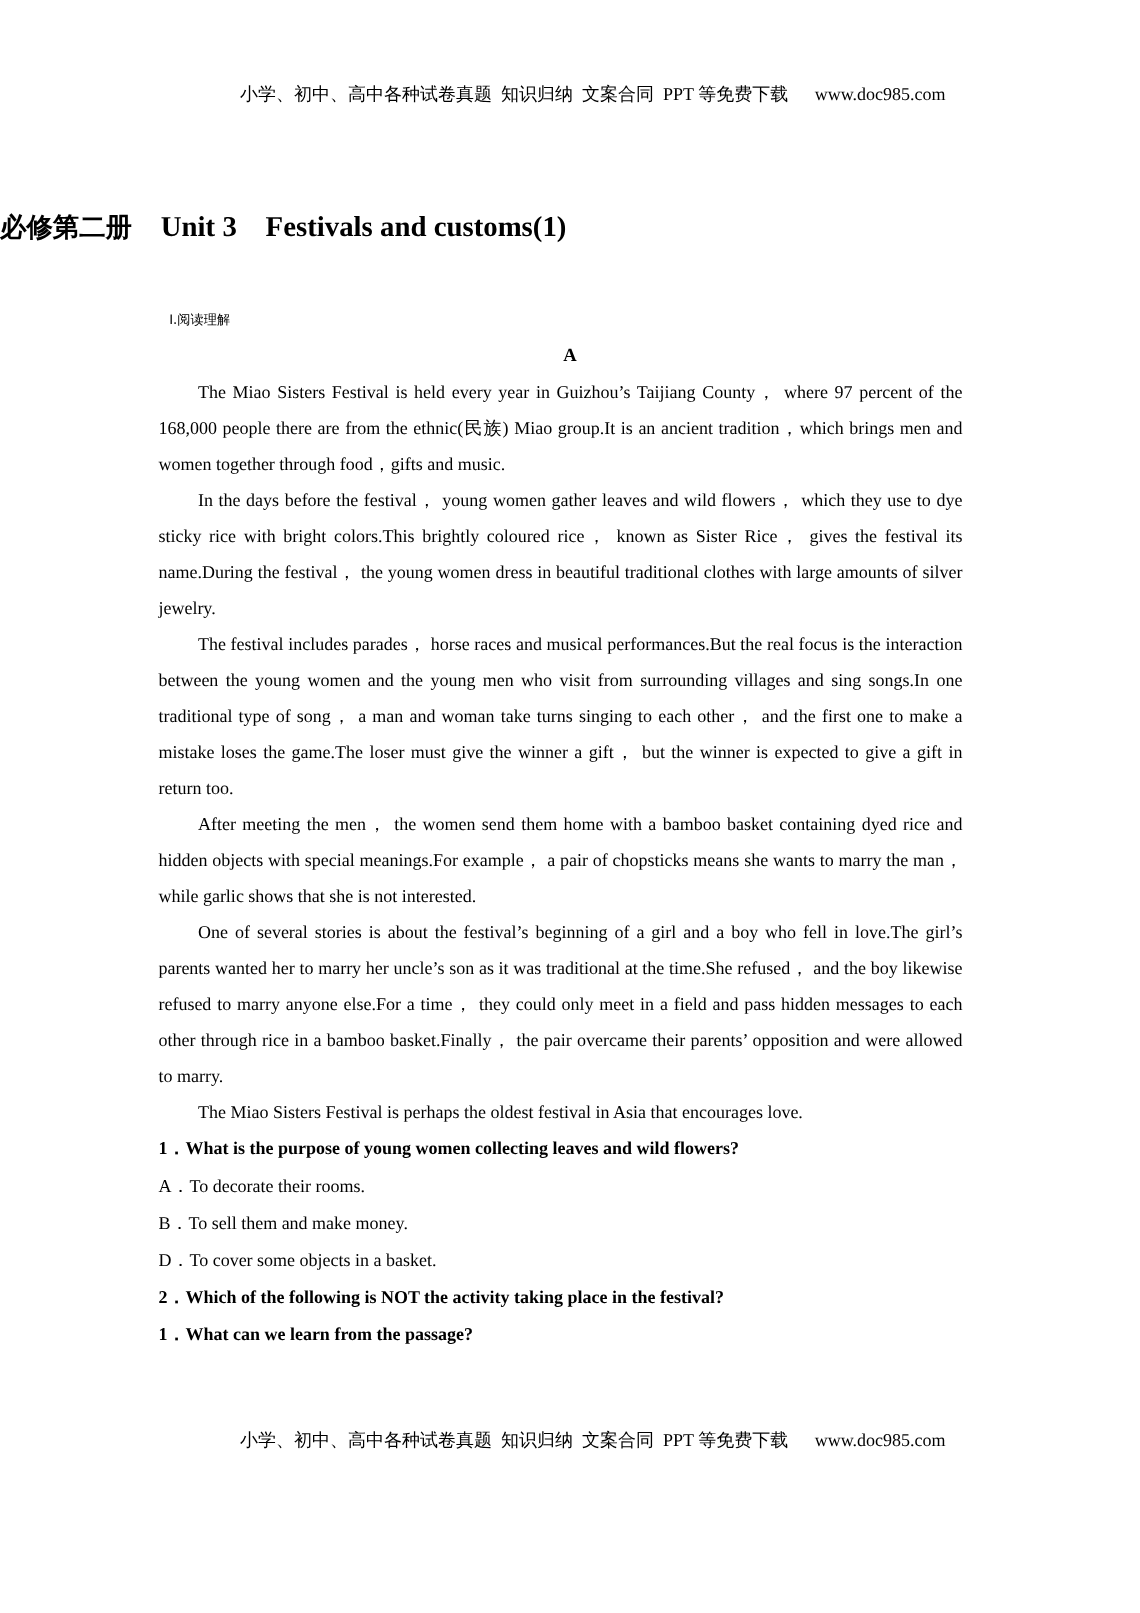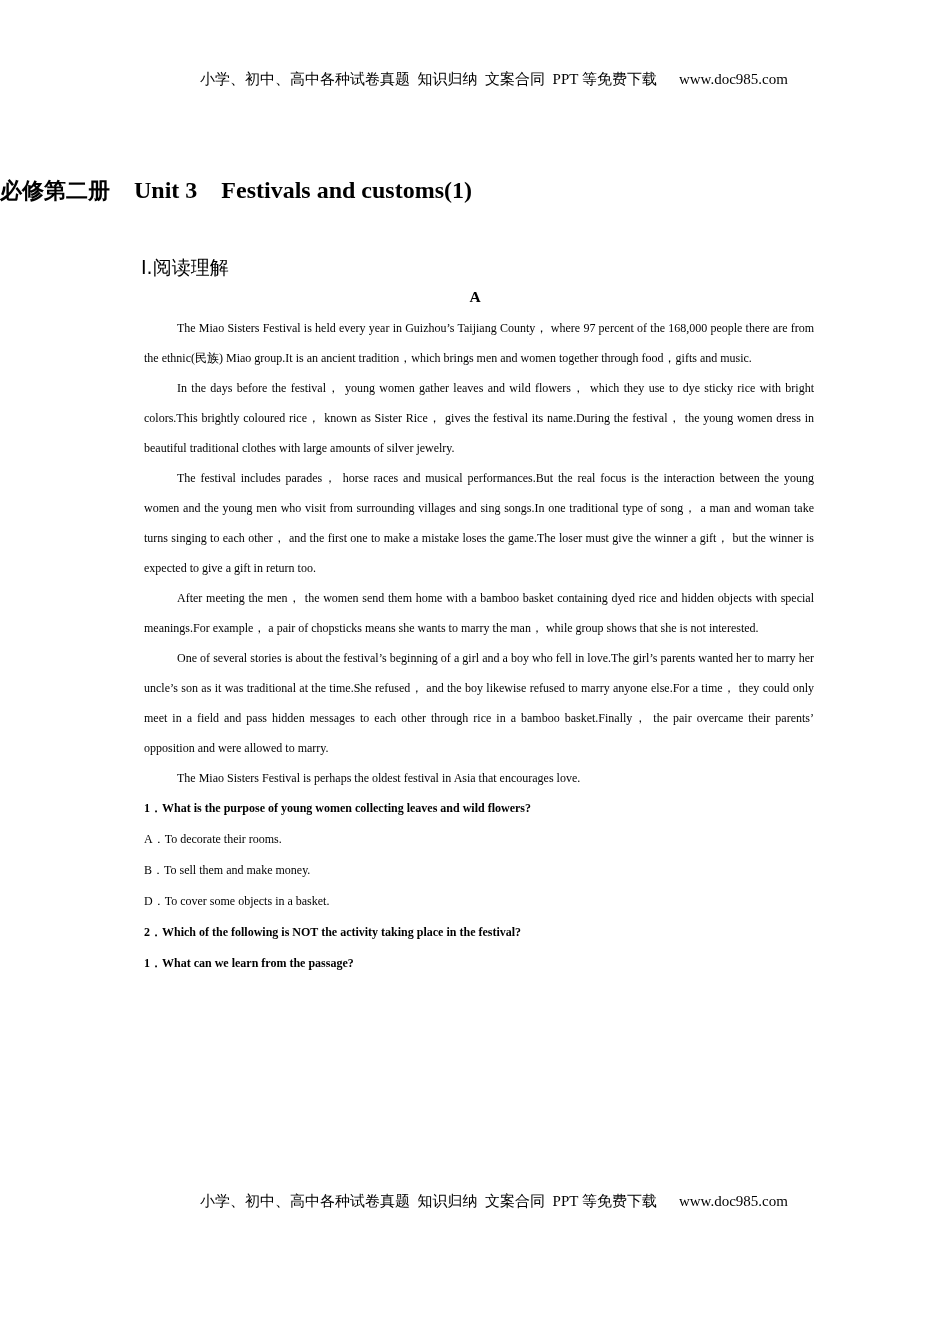--- a/index.html
+++ b/index.html
@@ -42,42 +42,42 @@
     }
     .title .cn {
       font-family: "DejaVu Sans", sans-serif;
       font-size: 22px;
     }
 
     .section-heading {
       position: absolute;
       top: 257px;
       left: 141px;
-      font-size: 19px;
+      font-size: 11px;
       line-height: 20px;
       font-family: "DejaVu Sans", sans-serif;
     }
 
     .passage-label {
       position: absolute;
       top: 287px;
       left: 0;
       width: 950px;
       text-align: center;
       font-weight: bold;
       font-size: 15.5px;
       line-height: 20px;
     }
 
     .content {
       position: absolute;
       top: 313px;
-      left: 144px;
+      left: 132px;
       width: 670px;
-      font-size: 12px;
+      font-size: 15px;
       line-height: 30px;
     }
     .para {
       margin: 0;
       text-indent: 33px;
       text-align: justify;
     }
     .question {
       margin: 0;
       font-weight: bold;
@@ -96,21 +96,21 @@
 <div class="title"><span class="cn">必修第二册</span>    <span>Unit 3</span>    <span>Festivals and customs(1)</span></div>
 
 <div class="section-heading">Ⅰ.阅读理解</div>
 
 <div class="passage-label">A</div>
 
 <div class="content">
   <p class="para">The Miao Sisters Festival is held every year in Guizhou’s Taijiang County， where 97 percent of the 168,000 people there are from the ethnic(民族) Miao group.It is an ancient tradition，which brings men and women together through food，gifts and music.</p>
   <p class="para">In the days before the festival， young women gather leaves and wild flowers， which they use to dye sticky rice with bright colors.This brightly coloured rice， known as Sister Rice， gives the festival its name.During the festival， the young women dress in beautiful traditional clothes with large amounts of silver jewelry.</p>
   <p class="para">The festival includes parades， horse races and musical performances.But the real focus is the interaction between the young women and the young men who visit from surrounding villages and sing songs.In one traditional type of song， a man and woman take turns singing to each other， and the first one to make a mistake loses the game.The loser must give the winner a gift， but the winner is expected to give a gift in return too.</p>
-  <p class="para">After meeting the men， the women send them home with a bamboo basket containing dyed rice and hidden objects with special meanings.For example， a pair of chopsticks means she wants to marry the man， while group shows that she is not interested.</p>
+  <p class="para">After meeting the men， the women send them home with a bamboo basket containing dyed rice and hidden objects with special meanings.For example， a pair of chopsticks means she wants to marry the man， while garlic shows that she is not interested.</p>
   <p class="para">One of several stories is about the festival’s beginning of a girl and a boy who fell in love.The girl’s parents wanted her to marry her uncle’s son as it was traditional at the time.She refused， and the boy likewise refused to marry anyone else.For a time， they could only meet in a field and pass hidden messages to each other through rice in a bamboo basket.Finally， the pair overcame their parents’ opposition and were allowed to marry.</p>
   <p class="para">The Miao Sisters Festival is perhaps the oldest festival in Asia that encourages love.</p>
 
   <p class="question">1．What is the purpose of young women collecting leaves and wild flowers?</p>
   <p class="option">A．To decorate their rooms.</p>
   <p class="option">B．To sell them and make money.</p>
   <p class="option">D．To cover some objects in a basket.</p>
 
   <p class="question">2．Which of the following is NOT the activity taking place in the festival?</p>
 

